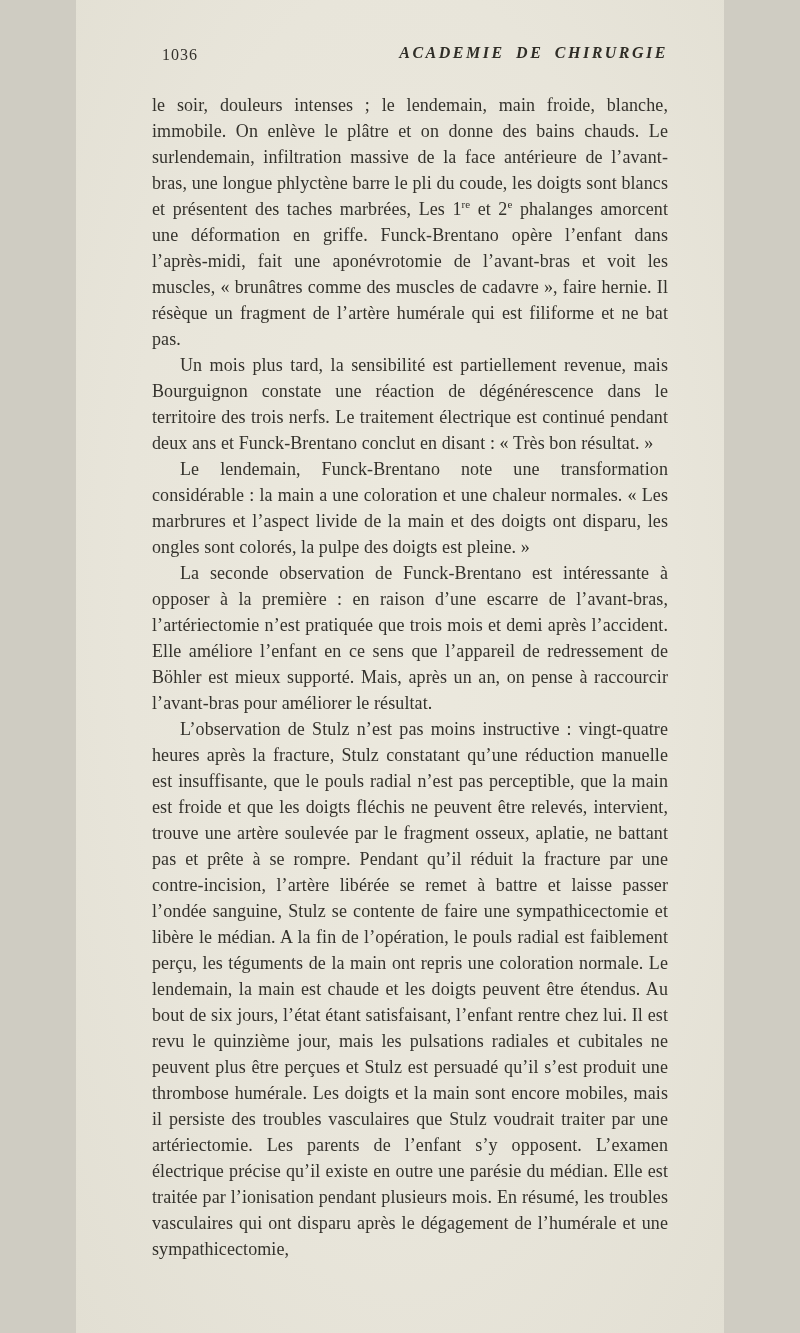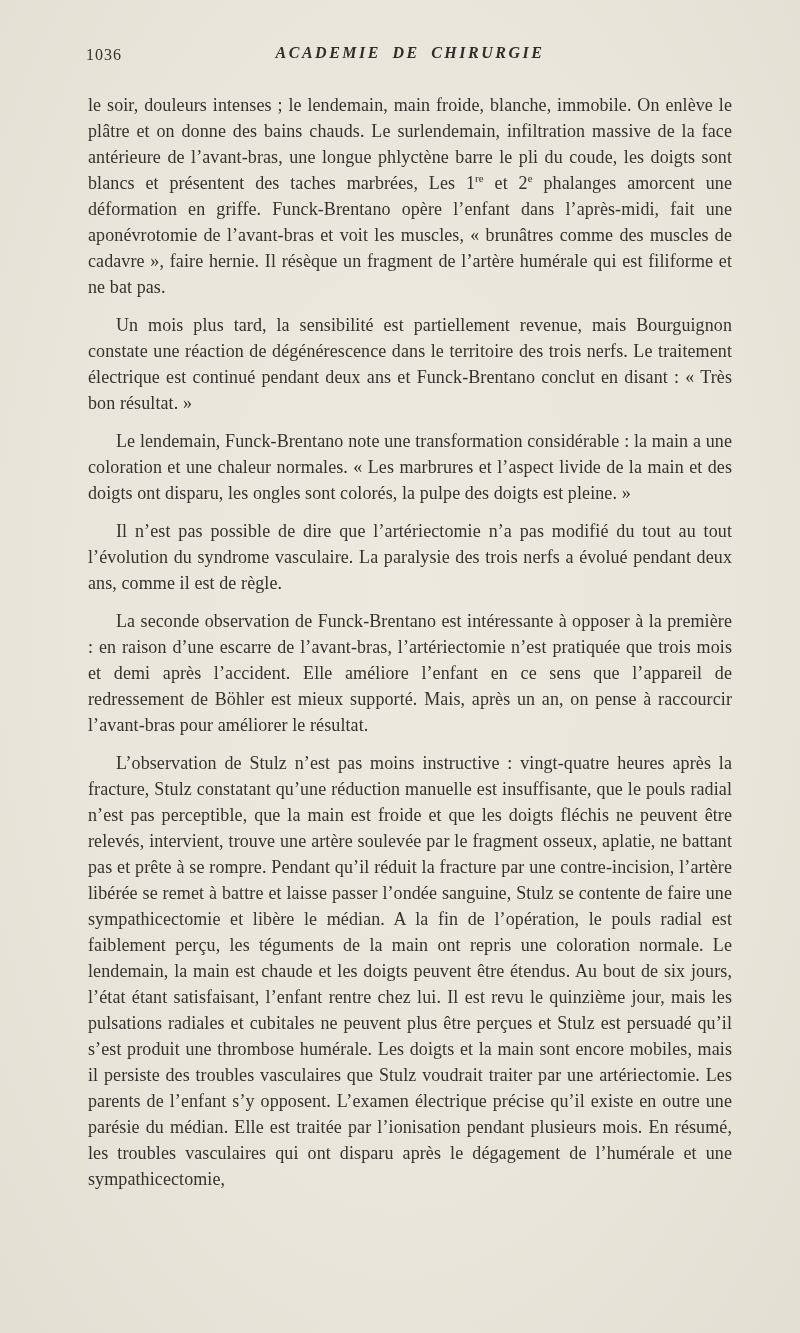--- a/index.html
+++ b/index.html
@@ -2,21 +2,21 @@
 <html><head>
 <meta charset="utf-8">
 <style>
   html, body {
     margin: 0;
     padding: 0;
     background: #cfccc2;
   }
   .page {
     position: relative;
-    width: 800px;
+    width: 648px;
     height: 1333px;
     margin: 0 auto;
     box-sizing: border-box;
     background: #e9e6db;
     background-image: radial-gradient(ellipse at 50% 45%, #ece9de 0%, #e8e5da 60%, #e2dfd3 100%);
     color: #34322c;
     font-family: "Liberation Serif", "DejaVu Serif", serif;
     padding: 44px 56px 30px 76px;
     overflow: hidden;
   }
@@ -28,36 +28,36 @@
   .page-number {
     position: absolute;
     left: 10px;
     top: 2px;
     font-size: 16px;
     letter-spacing: 1px;
     font-weight: 400;
   }
   .running-title {
     display: block;
-    text-align: center;
+    text-align: right;
     font-size: 16px;
     font-weight: 700;
     font-style: italic;
     letter-spacing: 2.5px;
     word-spacing: 5px;
     color: #2f2d27;
   }
   .page-body {
     font-size: 18px;
     line-height: 26px;
     text-align: justify;
     letter-spacing: 0.1px;
   }
   .para {
-    margin: 12px;
+    margin: 0;
     text-indent: 28px;
   }
   .para.first {
     text-indent: 0;
   }
   sup {
     font-size: 11px;
     line-height: 0;
     vertical-align: super;
   }
@@ -73,21 +73,20 @@
   </div>
 
   <div class="page-body">
 
     <p class="para first"><span>le soir, douleurs intenses ; le lendemain, main froide, blanche, immobile. On enlève le plâtre et on donne des bains chauds. Le surlendemain, infiltration massive de la face antérieure de l’avant-bras, une longue phlyctène barre le pli du coude, les doigts sont blancs et présentent des taches marbrées, Les 1</span><sup>re</sup><span> et 2</span><sup>e</sup><span> phalanges amorcent une déformation en griffe. Funck-Brentano opère l’enfant dans l’après-midi, fait une aponévrotomie de l’avant-bras et voit les muscles, « brunâtres comme des muscles de cadavre », faire hernie. Il résèque un fragment de l’artère humérale qui est filiforme et ne bat pas.</span></p>
 
     <p class="para">Un mois plus tard, la sensibilité est partiellement revenue, mais Bourguignon constate une réaction de dégénérescence dans le territoire des trois nerfs. Le traitement électrique est continué pendant deux ans et Funck-Brentano conclut en disant : « Très bon résultat. »</p>
 
     <p class="para">Le lendemain, Funck-Brentano note une transformation considérable : la main a une coloration et une chaleur normales. « Les marbrures et l’aspect livide de la main et des doigts ont disparu, les ongles sont colorés, la pulpe des doigts est pleine. »</p>
 
-    <p class="para">Il n’est pas possible de dire que l’artériectomie n’a pas modifié du tout au tout l’évolution du syndrome vasculaire. La paralysie des trois nerfs a évolué pendant deux ans, comme il est de règle.</p>
 
     <p class="para">La seconde observation de Funck-Brentano est intéressante à opposer à la première : en raison d’une escarre de l’avant-bras, l’artériectomie n’est pratiquée que trois mois et demi après l’accident. Elle améliore l’enfant en ce sens que l’appareil de redressement de Böhler est mieux supporté. Mais, après un an, on pense à raccourcir l’avant-bras pour améliorer le résultat.</p>
 
     <p class="para">L’observation de Stulz n’est pas moins instructive : vingt-quatre heures après la fracture, Stulz constatant qu’une réduction manuelle est insuffisante, que le pouls radial n’est pas perceptible, que la main est froide et que les doigts fléchis ne peuvent être relevés, intervient, trouve une artère soulevée par le fragment osseux, aplatie, ne battant pas et prête à se rompre. Pendant qu’il réduit la fracture par une contre-incision, l’artère libérée se remet à battre et laisse passer l’ondée sanguine, Stulz se contente de faire une sympathicectomie et libère le médian. A la fin de l’opération, le pouls radial est faiblement perçu, les téguments de la main ont repris une coloration normale. Le lendemain, la main est chaude et les doigts peuvent être étendus. Au bout de six jours, l’état étant satisfaisant, l’enfant rentre chez lui. Il est revu le quinzième jour, mais les pulsations radiales et cubitales ne peuvent plus être perçues et Stulz est persuadé qu’il s’est produit une thrombose humérale. Les doigts et la main sont encore mobiles, mais il persiste des troubles vasculaires que Stulz voudrait traiter par une artériectomie. Les parents de l’enfant s’y opposent. L’examen électrique précise qu’il existe en outre une parésie du médian. Elle est traitée par l’ionisation pendant plusieurs mois. En résumé, les troubles vasculaires qui ont disparu après le dégagement de l’humérale et une sympathicectomie,</p>
 
   </div>
 
 </div>
 
 </body></html>

